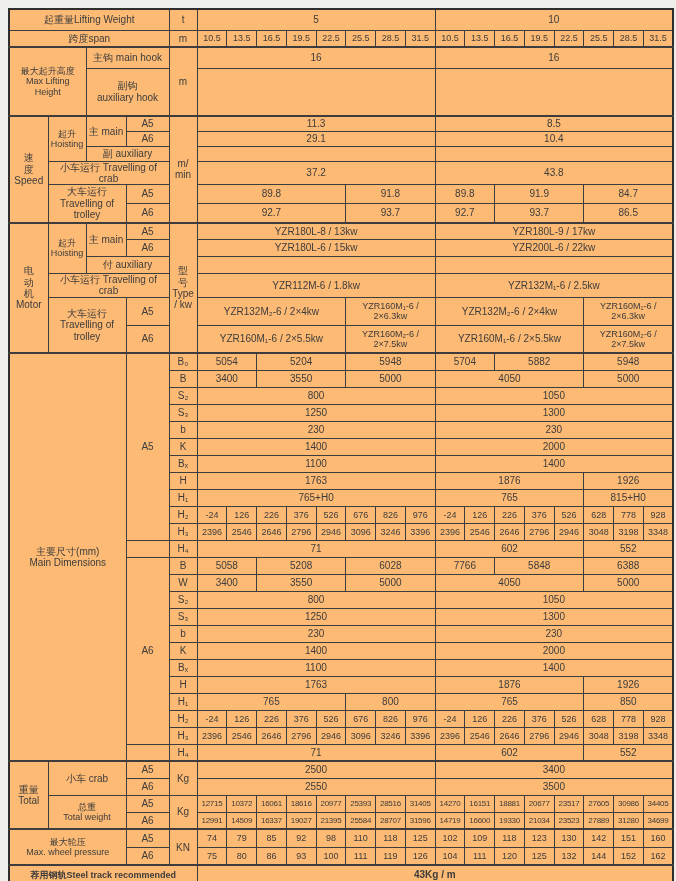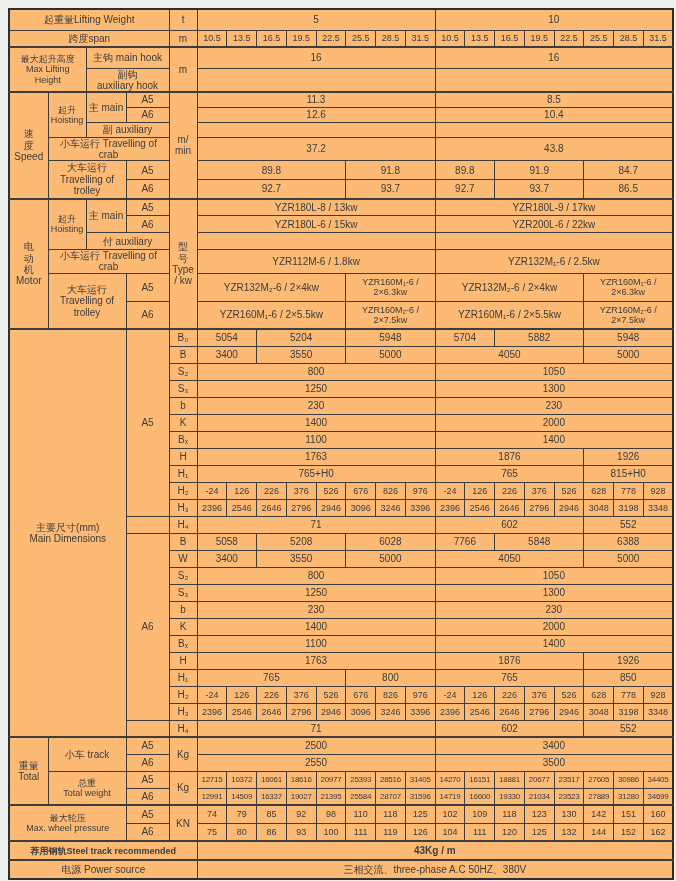--- a/index.html
+++ b/index.html
@@ -92,42 +92,42 @@
         </tr>
         <tr class="sec" style="height: 21px;">
           <td colspan="2" rowspan="2" class="lb f9">最大起升高度
 Max Lifting
 Height</td>
           <td colspan="2" class="lb">主钩 main hook</td>
           <td rowspan="2" class="un">m</td>
           <td colspan="8">16</td>
           <td colspan="8">16</td>
         </tr>
-        <tr style="height: 24px;">
+        <tr style="height: 48px;">
           <td colspan="2" class="lb">副钩
 auxiliary hook</td>
           <td colspan="8"></td>
           <td colspan="8"></td>
         </tr>
         <tr class="sec" style="height: 15px;">
           <td rowspan="6" class="lb">速
 度
 Speed</td>
           <td rowspan="3" class="lb f9">起升
 Hoisting</td>
           <td rowspan="2" class="lb">主 main</td>
           <td class="lb">A5</td>
           <td rowspan="6" class="un">m/
 min</td>
           <td colspan="8">11.3</td>
           <td colspan="8">8.5</td>
         </tr>
         <tr style="height: 15px;">
           <td class="lb">A6</td>
-          <td colspan="8">12.6</td>
+          <td colspan="8">29.1</td>
           <td colspan="8">10.4</td>
         </tr>
         <tr style="height: 15px; padding-left: 16px;">
           <td colspan="2" class="lb">副 auxiliary</td>
           <td colspan="8"></td>
           <td colspan="8"></td>
         </tr>
         <tr style="height: 15px;">
           <td colspan="3" class="lb f85">小车运行 Travelling of crab</td>
           <td colspan="8">37.2</td>
@@ -402,21 +402,21 @@
         <tr style="height: 17px;">
           <td class="lb"></td>
           <td class="un">H₄</td>
           <td colspan="8">71</td>
           <td colspan="5">602</td>
           <td colspan="3">552</td>
         </tr>
         <tr class="sec" style="height: 17px;">
           <td rowspan="4" class="lb">重量
 Total</td>
-          <td colspan="2" rowspan="2" class="lb">小车 track</td>
+          <td colspan="2" rowspan="2" class="lb">小车 crab</td>
           <td class="lb">A5</td>
           <td rowspan="2" class="un">Kg</td>
           <td colspan="8">2500</td>
           <td colspan="8">3400</td>
         </tr>
         <tr style="height: 17px;">
           <td class="lb">A6</td>
           <td colspan="8">2550</td>
           <td colspan="8">3500</td>
         </tr>

